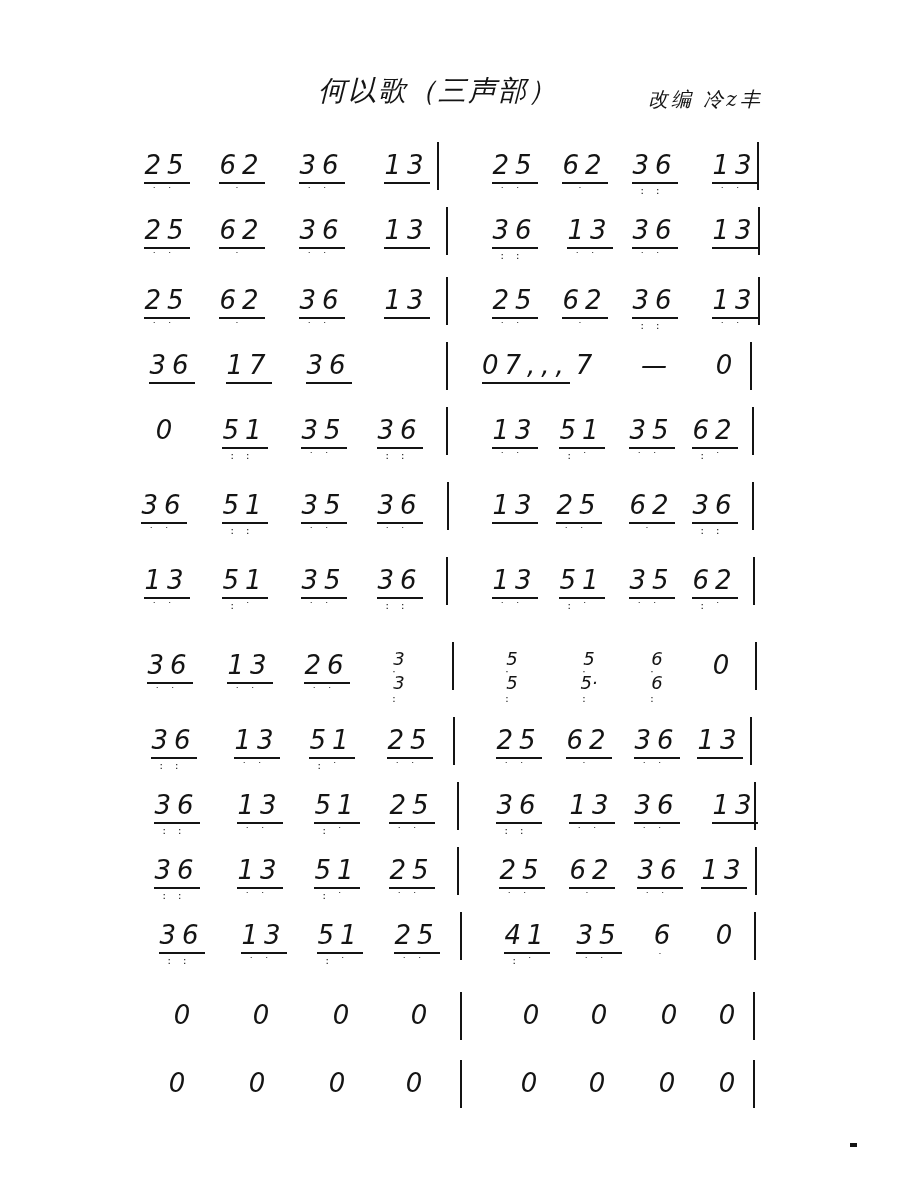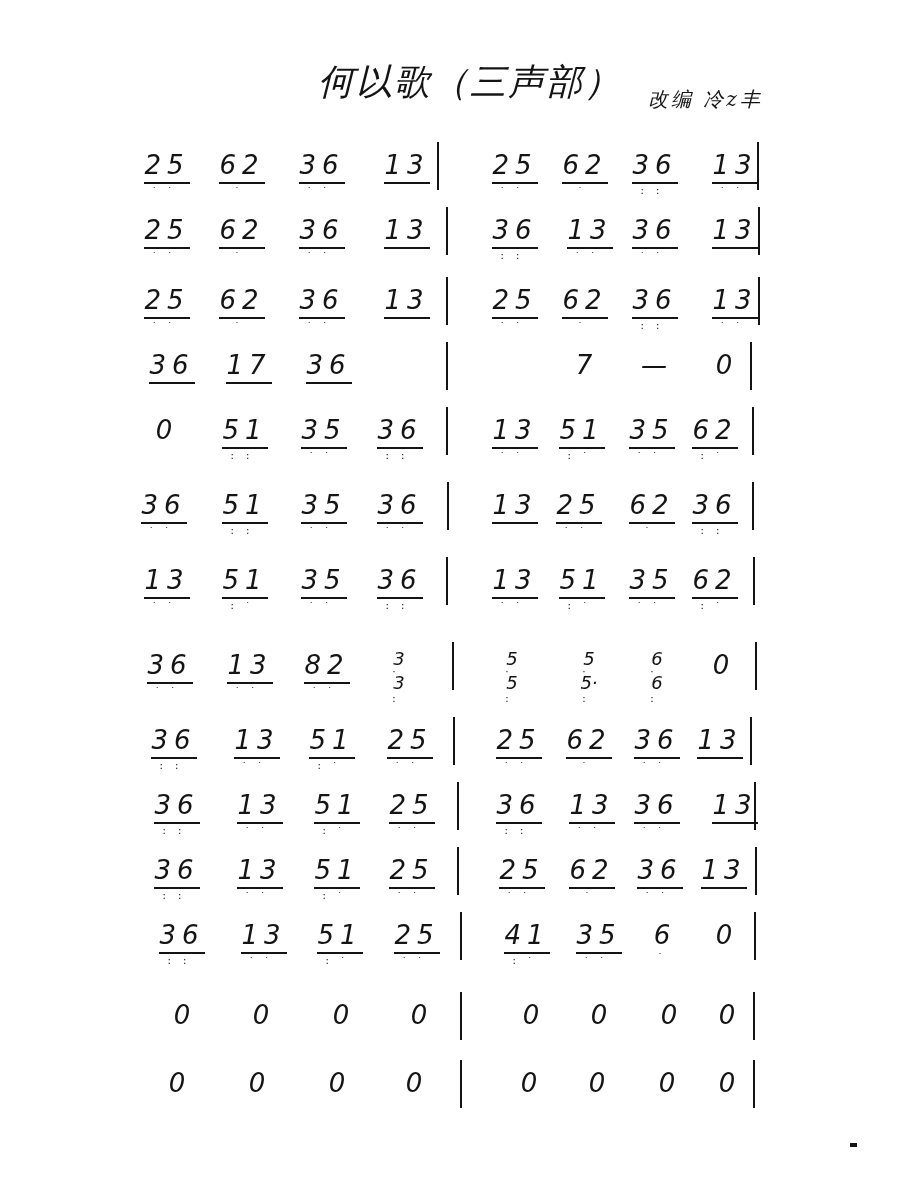--- a/index.html
+++ b/index.html
@@ -1,18 +1,18 @@
 <!DOCTYPE html>
 <html><head>
 <meta charset="utf-8">
 <style>
   html, body { margin: 0; padding: 0; background: #ffffff; }
   body { width: 900px; height: 1200px; position: relative; overflow: hidden;
          font-family: "DejaVu Serif", serif; color: #141414; }
-  .title { position: absolute; left: 318px; top: 58px; font-size: 36px; letter-spacing: 2px;
+  .title { position: absolute; left: 318px; top: 72px; font-size: 28px; letter-spacing: 2px;
            font-family: "DejaVu Serif", serif; font-style: italic; }
   .author { position: absolute; left: 648px; top: 86px; font-size: 20px; letter-spacing: 3px;
             font-family: "DejaVu Serif", serif; font-style: italic; }
   .row { position: absolute; left: 0; width: 900px; height: 70px; }
   .cell { position: absolute; top: 0; width: 70px; height: 70px; text-align: center; }
   .group { display: inline-block; position: relative; padding: 0 2px; }
   .digits { font-size: 26px; line-height: 30px; letter-spacing: 6px; font-style: italic;
             font-family: "DejaVu Sans", sans-serif; font-weight: 300; }
   .digits.ul { border-bottom: 2px solid #141414; padding-bottom: 2px; }
   .dots { font-size: 9px; line-height: 9px; letter-spacing: 10px; height: 14px; margin-top: 3px;
@@ -61,20 +61,21 @@
       <div class="cell" style="left: 550px;"><div class="group"><div class="digits ul">62</div><div class="dots">˙ </div></div></div>
       <div class="cell" style="left: 620px;"><div class="group"><div class="digits ul">36</div><div class="dots">::</div></div></div>
       <div class="cell" style="left: 700px;"><div class="group"><div class="digits ul">13</div><div class="dots">˙˙</div></div></div>
       <div class="bar" style="left: 446px;"></div>
       <div class="bar" style="left: 758px;"></div>
     </div>
     <div class="row" style="top: 350px;">
       <div class="cell" style="left: 137px;"><div class="group"><div class="digits ul">36</div><div class="dots"></div></div></div>
       <div class="cell" style="left: 214px;"><div class="group"><div class="digits ul">17</div><div class="dots"></div></div></div>
       <div class="cell" style="left: 294px;"><div class="group"><div class="digits ul">36</div><div class="dots"></div></div></div>
+      <div class="cell" style="left: 480px;"><div class="group"><div class="digits ul">07,,,</div><div class="dots"></div></div></div>
       <div class="cell" style="left: 552px;"><div class="group"><div class="digits">7</div><div class="dots"></div></div></div>
       <div class="cell" style="left: 622px;"><div class="group"><div class="digits">—</div><div class="dots"></div></div></div>
       <div class="cell" style="left: 692px;"><div class="group"><div class="digits">0</div><div class="dots"></div></div></div>
       <div class="bar" style="left: 446px;"></div>
       <div class="bar" style="left: 750px;"></div>
     </div>
     <div class="row" style="top: 415px;">
       <div class="cell" style="left: 132px;"><div class="group"><div class="digits">0</div><div class="dots"></div></div></div>
       <div class="cell" style="left: 210px;"><div class="group"><div class="digits ul">51</div><div class="dots">::</div></div></div>
       <div class="cell" style="left: 289px;"><div class="group"><div class="digits ul">35</div><div class="dots">˙˙</div></div></div>
@@ -106,21 +107,21 @@
       <div class="cell" style="left: 480px;"><div class="group"><div class="digits ul">13</div><div class="dots">˙˙</div></div></div>
       <div class="cell" style="left: 547px;"><div class="group"><div class="digits ul">51</div><div class="dots">:˙</div></div></div>
       <div class="cell" style="left: 617px;"><div class="group"><div class="digits ul">35</div><div class="dots">˙˙</div></div></div>
       <div class="cell" style="left: 680px;"><div class="group"><div class="digits ul">62</div><div class="dots">:˙</div></div></div>
       <div class="bar" style="left: 446px;"></div>
       <div class="bar" style="left: 753px;"></div>
     </div>
     <div class="row" style="top: 650px;">
       <div class="cell" style="left: 135px;"><div class="group"><div class="digits ul">36</div><div class="dots">˙˙</div></div></div>
       <div class="cell" style="left: 215px;"><div class="group"><div class="digits ul">13</div><div class="dots">˙˙</div></div></div>
-      <div class="cell" style="left: 292px;"><div class="group"><div class="digits ul">82</div><div class="dots">˙˙</div></div></div>
+      <div class="cell" style="left: 292px;"><div class="group"><div class="digits ul">26</div><div class="dots">˙˙</div></div></div>
       <div class="cell" style="left: 364px;"><div class="group"><div class="stacked">3</div><div class="dots" style="height: 6px; margin-top: 0px;">·</div><div class="stacked">3</div><div class="dots">:</div></div></div>
       <div class="cell" style="left: 477px;"><div class="group"><div class="stacked">5</div><div class="dots" style="height: 6px; margin-top: 0px;">·</div><div class="stacked">5</div><div class="dots">:</div></div></div>
       <div class="cell" style="left: 554px;"><div class="group"><div class="stacked">5</div><div class="dots" style="height: 6px; margin-top: 0px;">·</div><div class="stacked">5·</div><div class="dots">:</div></div></div>
       <div class="cell" style="left: 622px;"><div class="group"><div class="stacked">6</div><div class="dots" style="height: 6px; margin-top: 0px;">·</div><div class="stacked">6</div><div class="dots">:</div></div></div>
       <div class="cell" style="left: 689px;"><div class="group"><div class="digits">0</div><div class="dots"></div></div></div>
       <div class="bar" style="left: 452px;"></div>
       <div class="bar" style="left: 755px;"></div>
     </div>
     <div class="row" style="top: 725px;">
       <div class="cell" style="left: 139px;"><div class="group"><div class="digits ul">36</div><div class="dots">::</div></div></div>

